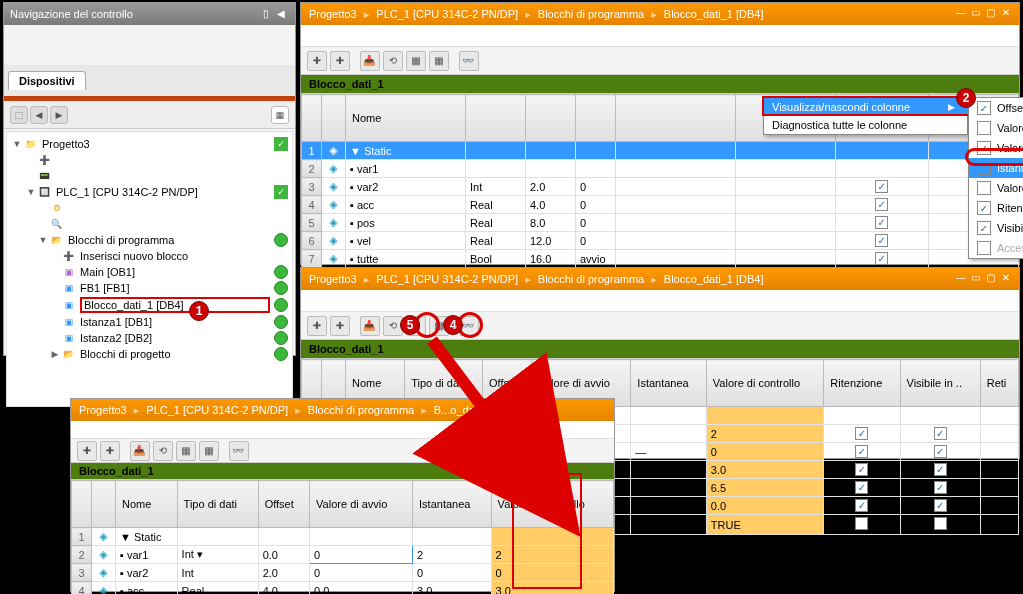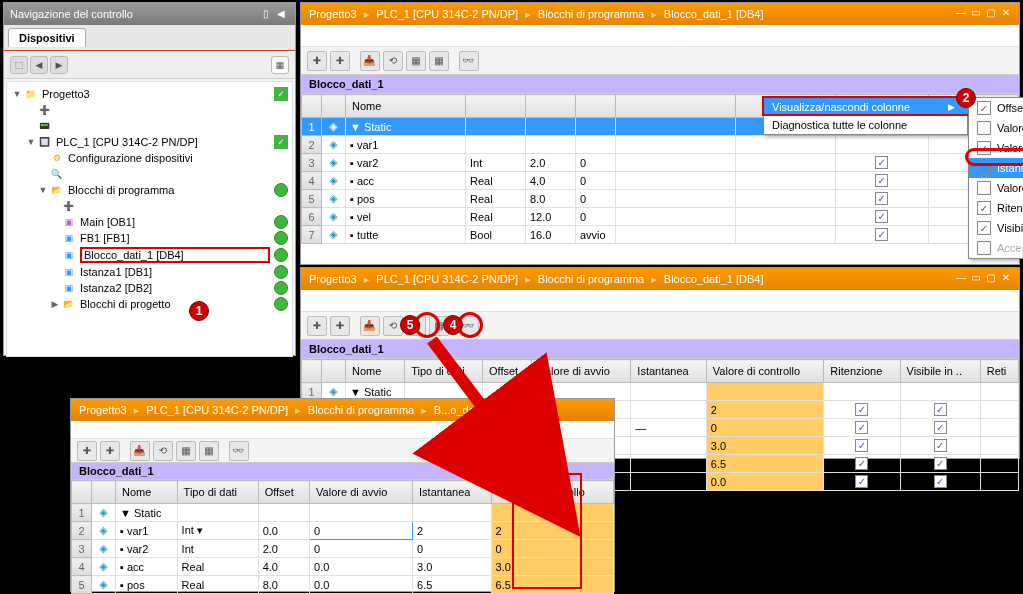--- a/index.html
+++ b/index.html
@@ -6,21 +6,21 @@
 body { background: #000; width: 1023px; height: 594px; position: relative; overflow: hidden; }
 
 
 .panel { position: absolute; background: #fff; border: 1px solid #999; }
 
 
 .nav-panel { left: 3px; top: 2px; width: 293px; height: 354px; background: #f4f4f4; }
 .nav-titlebar { background: linear-gradient(#9a9a9a, #7a7a7a); color: #fff; padding: 3px 6px; display: flex; justify-content: space-between; align-items: center; height: 22px; }
 .nav-titlebar .icons { display: flex; gap: 2px; }
 .nav-titlebar .icons span { display: inline-block; width: 12px; height: 12px; color: #fff; font-size: 10px; cursor: pointer; }
-.tab-row { background: #e8e8e8; display: flex; align-items: center; height: 26px; padding: 0 4px; border-bottom: 1px solid #c2410c; }
+.tab-row { background: #e8e8e8; display: flex; align-items: center; height: 36px; padding: 0 4px; border-bottom: 5px solid #c2410c; margin-top: 40px; }
 .tab { background: #fff; border: 1px solid #aaa; border-bottom: none; border-radius: 3px 3px 0 0; padding: 3px 10px; font-weight: bold; }
 .tab-toolbar { background: #eee; display: flex; justify-content: space-between; align-items: center; padding: 4px 6px; height: 28px; border-bottom: 1px solid #ccc; }
 .tab-toolbar .left { display: flex; gap: 2px; align-items: center; }
 .tab-toolbar .btn { width: 18px; height: 18px; background: #ddd; border: 1px solid #bbb; border-radius: 3px; display: inline-flex; align-items: center; justify-content: center; font-size: 9px; color: #555; }
 .tree { padding: 4px 2px; background: #fff; height: calc(100% - 76px); overflow: auto; border: 1px solid #e0e0e0; margin: 2px; }
 .tree-node { display: flex; align-items: center; padding: 1px 2px; white-space: nowrap; }
 .tree-node .arrow { width: 12px; display: inline-block; color: #666; font-size: 9px; text-align: center; }
 .tree-node .icon { width: 16px; height: 14px; display: inline-flex; align-items: center; justify-content: center; margin-right: 3px; font-size: 9px; }
 .tree-node .label { flex: 1; }
 .tree-node .status { width: 14px; height: 14px; border-radius: 50%; background: #3db83d; margin-left: 4px; border: 1px solid #2a8a2a; }
@@ -32,26 +32,26 @@
 
 .editor-panel { left: 300px; top: 2px; width: 720px; height: 263px; }
 .breadcrumb { background: linear-gradient(#ff9900, #e68300); color: #fff; padding: 3px 6px; display: flex; justify-content: space-between; align-items: center; height: 22px; }
 .breadcrumb .path span { margin: 0 2px; }
 .breadcrumb .path .sep { color: #ffd090; }
 .breadcrumb .winbtns { display: flex; gap: 1px; }
 .breadcrumb .winbtns span { width: 14px; height: 14px; color: #fff; font-size: 10px; text-align: center; cursor: pointer; }
 .empty-bar { height: 22px; background: #fff; border-bottom: 1px solid #e0e0e0; }
 .toolbar { background: #f4f4f4; padding: 4px 6px; display: flex; align-items: center; gap: 3px; height: 28px; border-bottom: 1px solid #ccc; }
 .toolbar .tbtn { width: 20px; height: 20px; background: #e8e8e8; border: 1px solid #bbb; border-radius: 2px; display: inline-flex; align-items: center; justify-content: center; font-size: 10px; color: #555; }
-.blocktitle { background: #c4b5fd; padding: 3px 8px; font-weight: bold; border-bottom: 1px solid #ccc; }
+.blocktitle { background: #4d7c0f; padding: 3px 8px; font-weight: bold; border-bottom: 1px solid #ccc; }
 
 .grid { display: table; width: 100%; border-collapse: collapse; }
 .grid-row { display: table-row; }
 .grid-row.header { background: #e4e4e4; font-weight: normal; }
-.grid-row.header .cell { border: 1px solid #bbb; background: linear-gradient(#f4f4f4,#e0e0e0); padding: 5px 6px; }
+.grid-row.header .cell { border: 1px solid #bbb; background: linear-gradient(#f4f4f4,#e0e0e0); padding: 17px 6px; }
 .grid-row .cell { display: table-cell; border: 1px solid #e0e0e0; padding: 2px 4px; height: 18px; vertical-align: middle; }
 .grid-row .rownum { background: linear-gradient(#f0f0f0,#dcdcdc); width: 20px; text-align: center; color: #666; border: 1px solid #bbb; }
 .grid-row .iconcell { width: 24px; text-align: center; color: #39b; }
 .grid-row.selected-hl .cell { background: #3399ff; color: #fff; }
 .cell.hl-orange { background: #ffcc66; }
 .cell.chk { text-align: center; }
 .cell.chk .checkbox { width: 13px; height: 13px; border: 1px solid #888; background: #fff; display: inline-flex; align-items: center; justify-content: center; color: #36a; font-size: 10px; }
 
 
 .ctxmenu { position: absolute; background: #fff; border: 1px solid #888; box-shadow: 2px 2px 4px rgba(0,0,0,0.3); z-index: 50; }
@@ -115,35 +115,35 @@
       </div>
       <div class="tree-node indent1">
         <span class="arrow">▼</span>
     <span class="icon" style="color:#e8a000">🔲</span>
     <span class="label">PLC_1 [CPU 314C-2 PN/DP]</span>
         <span class="checkgreen">✓</span>
       </div>
       <div class="tree-node indent2">
         <span class="arrow"></span>
     <span class="icon" style="color:#e8a000">⚙</span>
-    <span class="label">Configurazione dispositivi</span>
       </div>
       <div class="tree-node indent2">
         <span class="arrow"></span>
     <span class="icon" style="color:#e8a000">🔍</span>
       </div>
       <div class="tree-node indent2">
         <span class="arrow">▼</span>
     <span class="icon" style="color:#e8a000">📂</span>
     <span class="label">Blocchi di programma</span>
         <span class="status"></span>
       </div>
       <div class="tree-node indent3">
         <span class="arrow"></span>
     <span class="icon" style="color:#e8a000">➕</span>
+    <span class="label">Inserisci nuovo blocco</span>
       </div>
       <div class="tree-node indent3">
         <span class="arrow"></span>
     <span class="icon" style="color:#b060d8">▣</span>
     <span class="label">Main [OB1]</span>
         <span class="status"></span>
       </div>
       <div class="tree-node indent3">
         <span class="arrow"></span>
     <span class="icon" style="color:#3399ff">▣</span>
@@ -424,20 +424,33 @@
         <div class="cell "></div>
         <div class="cell "></div>
         <div class="cell "></div>
         <div class="cell "></div>
         <div class="cell "></div>
         <div class="cell hl-orange">0.0</div>
         <div class="cell chk"><span class="checkbox">✓</span></div>
         <div class="cell chk"><span class="checkbox">✓</span></div>
         <div class="cell "></div>
       </div>
+      <div class="grid-row">
+        <div class="cell rownum"></div>
+        <div class="cell iconcell"></div>
+        <div class="cell "></div>
+        <div class="cell "></div>
+        <div class="cell "></div>
+        <div class="cell "></div>
+        <div class="cell "></div>
+        <div class="cell hl-orange">TRUE</div>
+        <div class="cell chk"><span class="checkbox"></span></div>
+        <div class="cell chk"><span class="checkbox"></span></div>
+        <div class="cell "></div>
+      </div>
     </div>
 </div>
 
 <div class="panel bl-panel">
   <div class="breadcrumb">
     <span class="path" id="bc-bl"><span>Progetto3</span><span class="sep"> ▸ </span><span>PLC_1 [CPU 314C-2 PN/DP]</span><span class="sep"> ▸ </span><span>Blocchi di programma</span><span class="sep"> ▸ </span><span>B...o_dati_1 [DB4]</span></span>
   </div>
   <div class="empty-bar" style="height:18px"></div>
   <div class="toolbar" style="height:24px">
     <span class="tbtn">✚</span>

